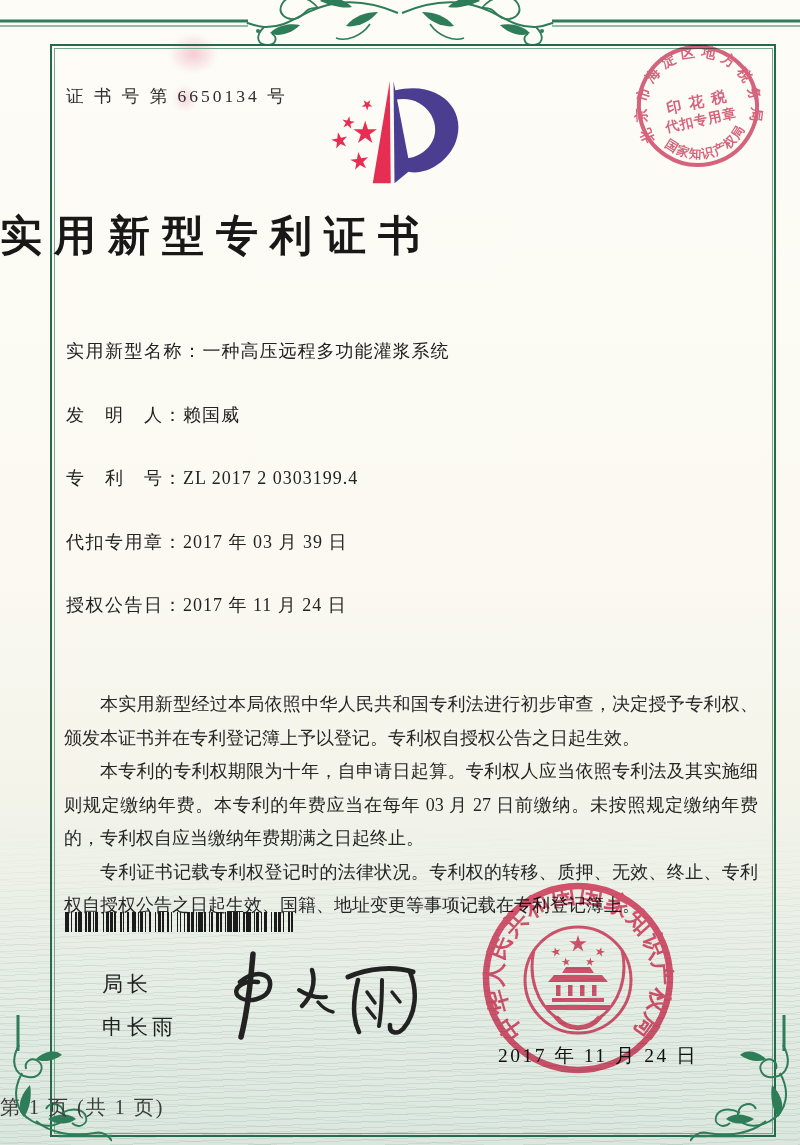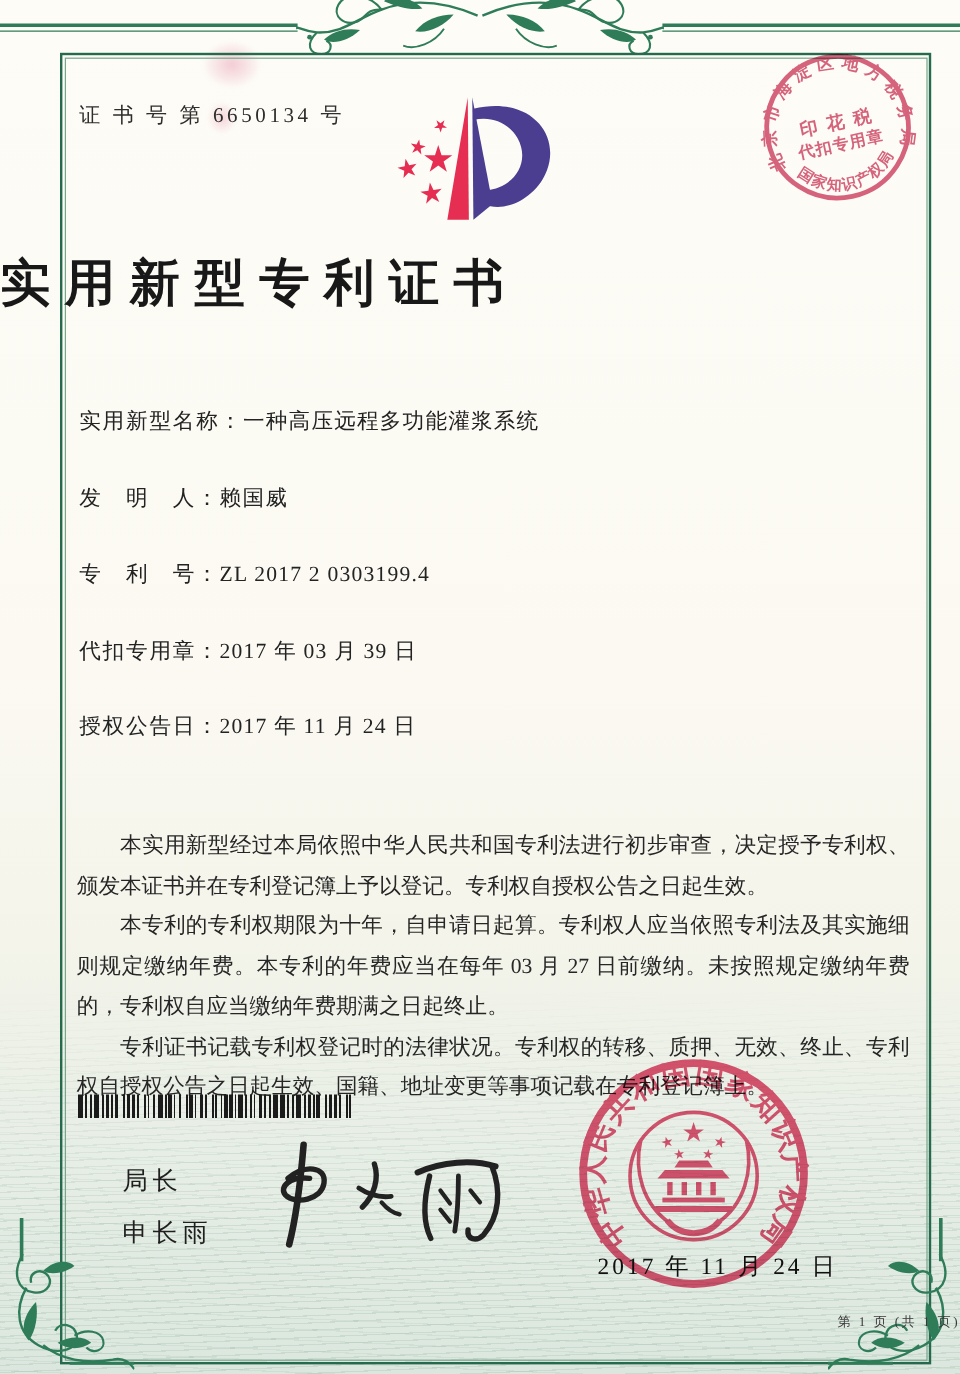--- a/index.html
+++ b/index.html
@@ -34,22 +34,22 @@
   .paragraphs{position:absolute;left:64px;top:688px;width:694px;font-size:18px;
               line-height:33.5px;color:#262626;text-align:justify;}
   .paragraphs p{margin:0;text-indent:2em;}
   .barcode{position:absolute;left:64px;top:912px;}
   .officer{position:absolute;left:102px;top:970px;font-family:Liberation Serif, serif;
            font-size:21px;color:#1f1f1f;letter-spacing:4px;}
   .officer-name{margin-top:15px;}
   .signature{position:absolute;left:196px;top:944px;}
   .seal{position:absolute;left:478px;top:878px;mix-blend-mode:multiply;}
   .seal-date{position:absolute;left:498px;top:1042px;font-size:19.5px;letter-spacing:2.5px;color:#101010;}
-  .footer{position:absolute;top:1094px;left:0;width:100%;text-align:right;
-          font-size:11px;letter-spacing:2px;color:#3a3a3a;}
+  .footer{position:absolute;top:1094px;left:0;width:100%;text-align:left;
+          font-size:20px;letter-spacing:2px;color:#3a3a3a;}
 </style>
 </head>
 <body>
 
 <div class="page">
 
   <div class="guilloche"></div>
   <div class="smudge"></div>
 
   <svg class="top-ornament" width="800" height="48" viewBox="0 0 800 48">

